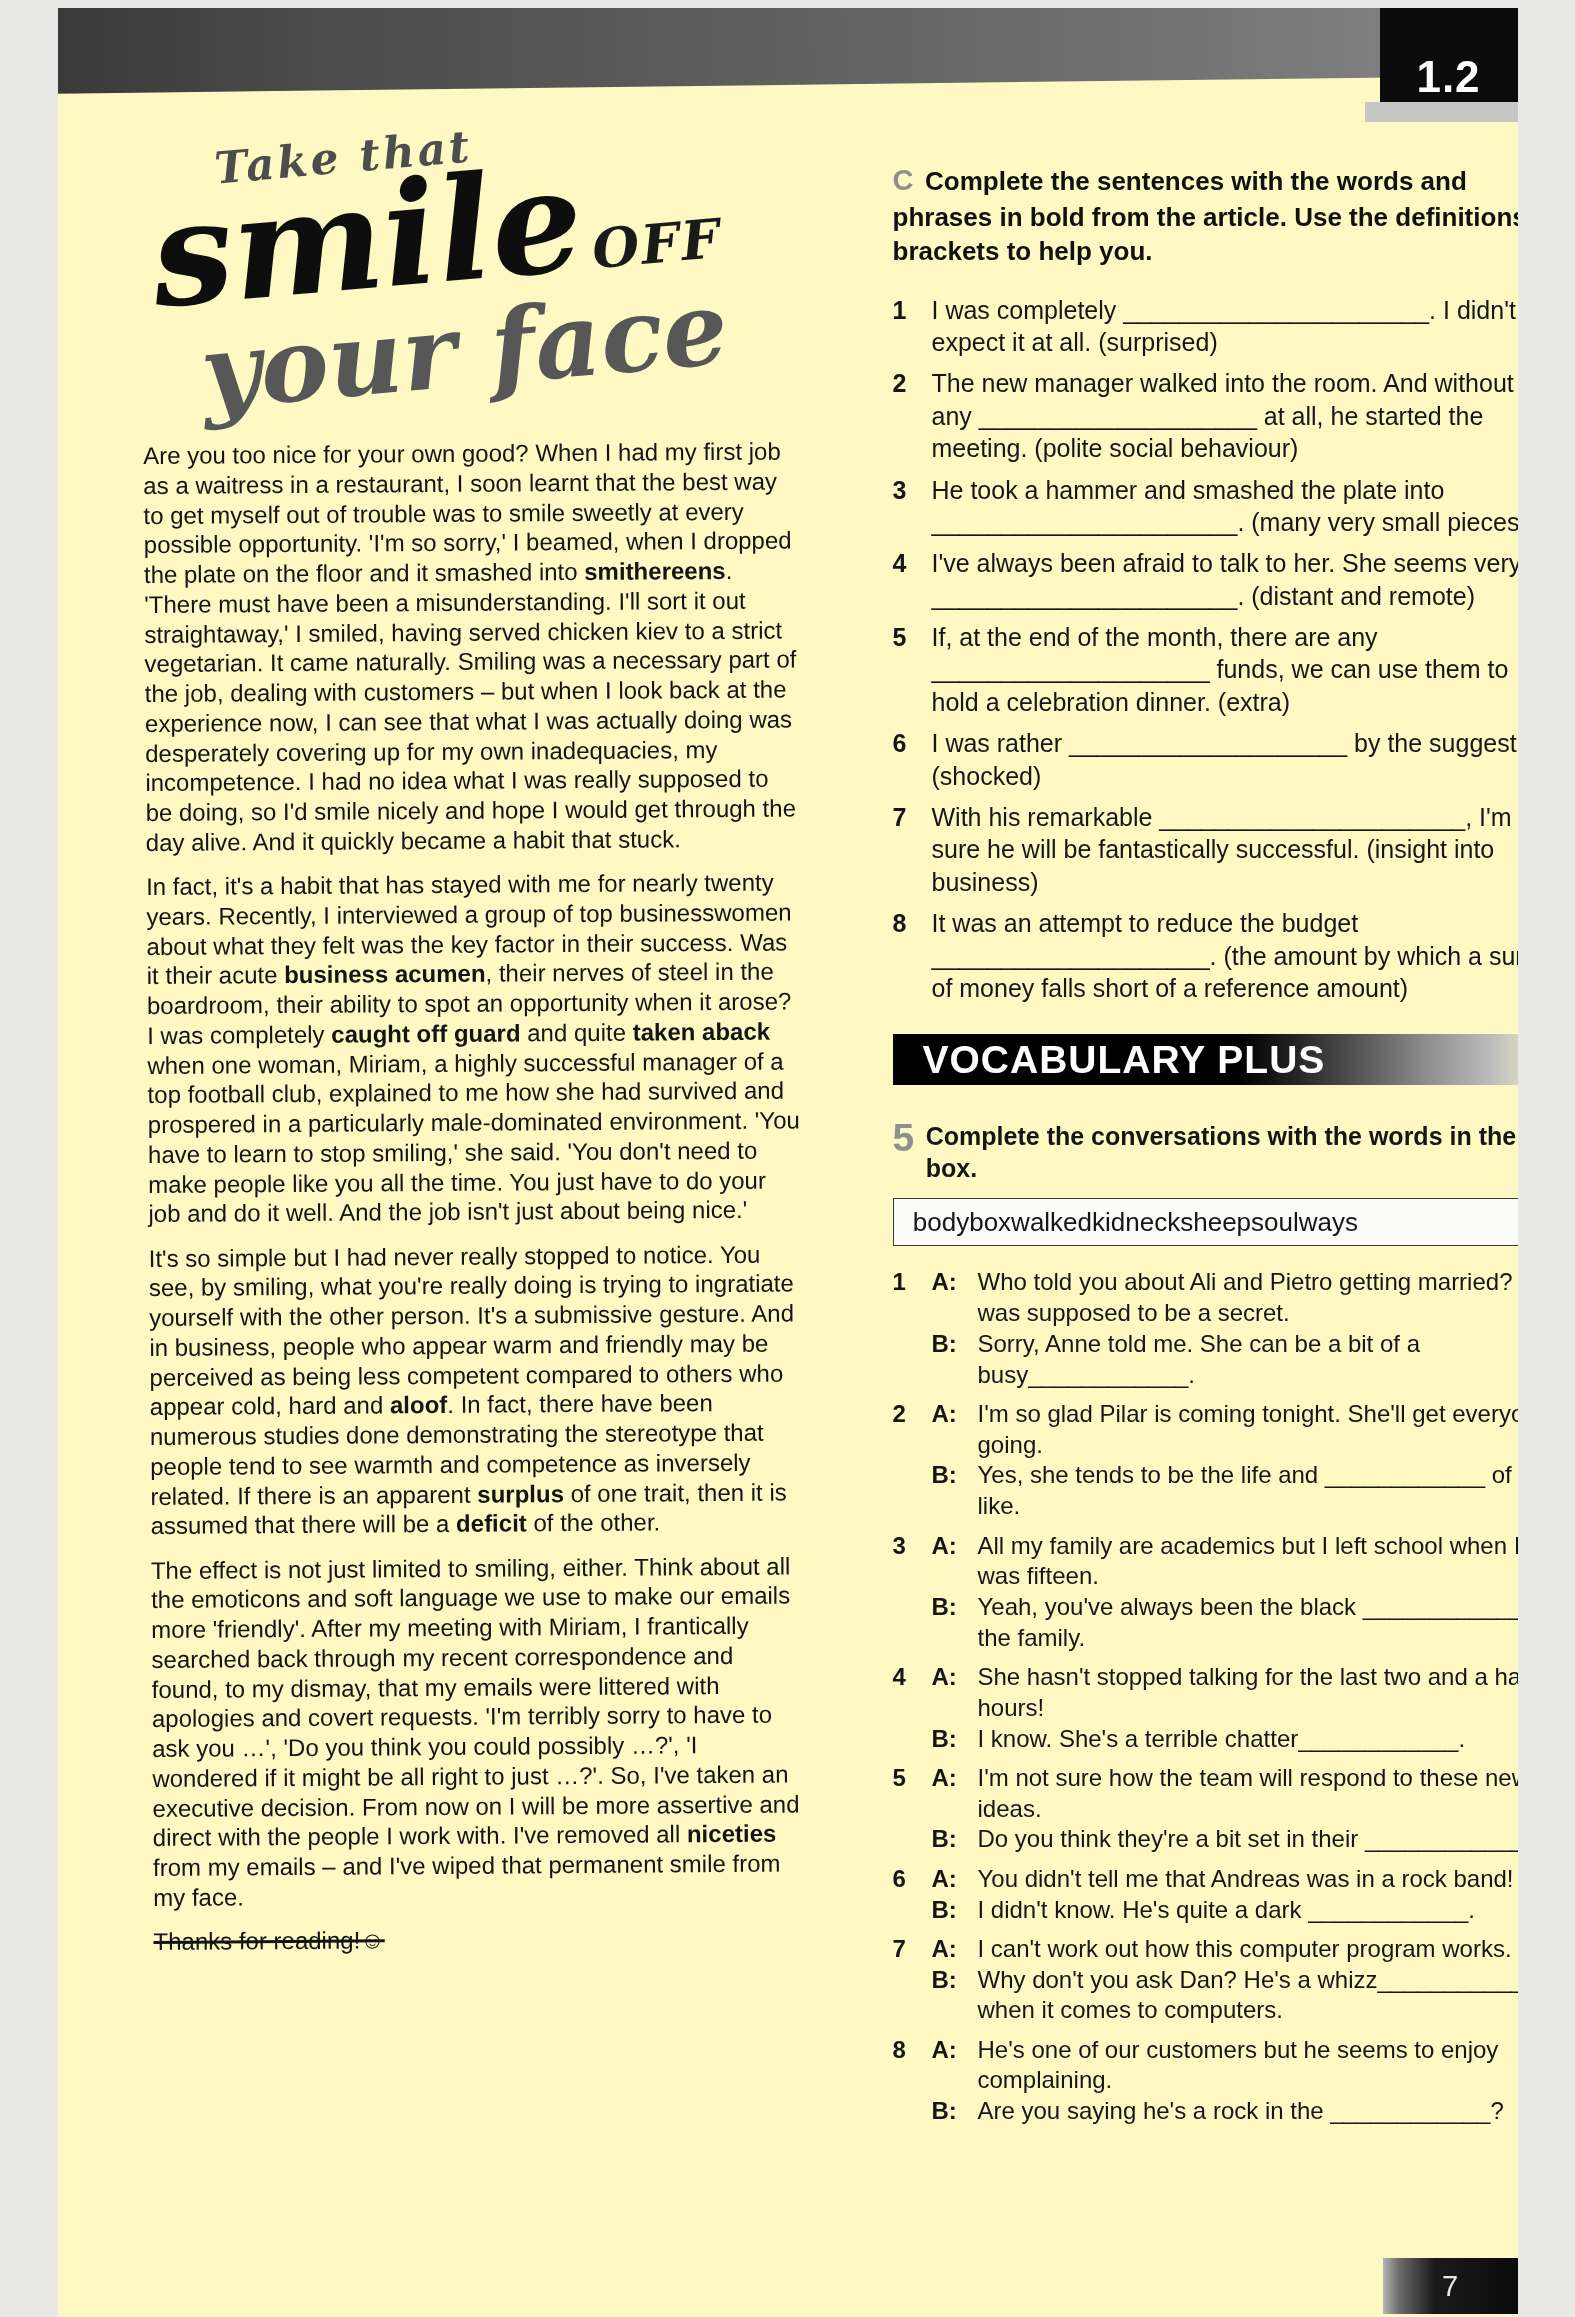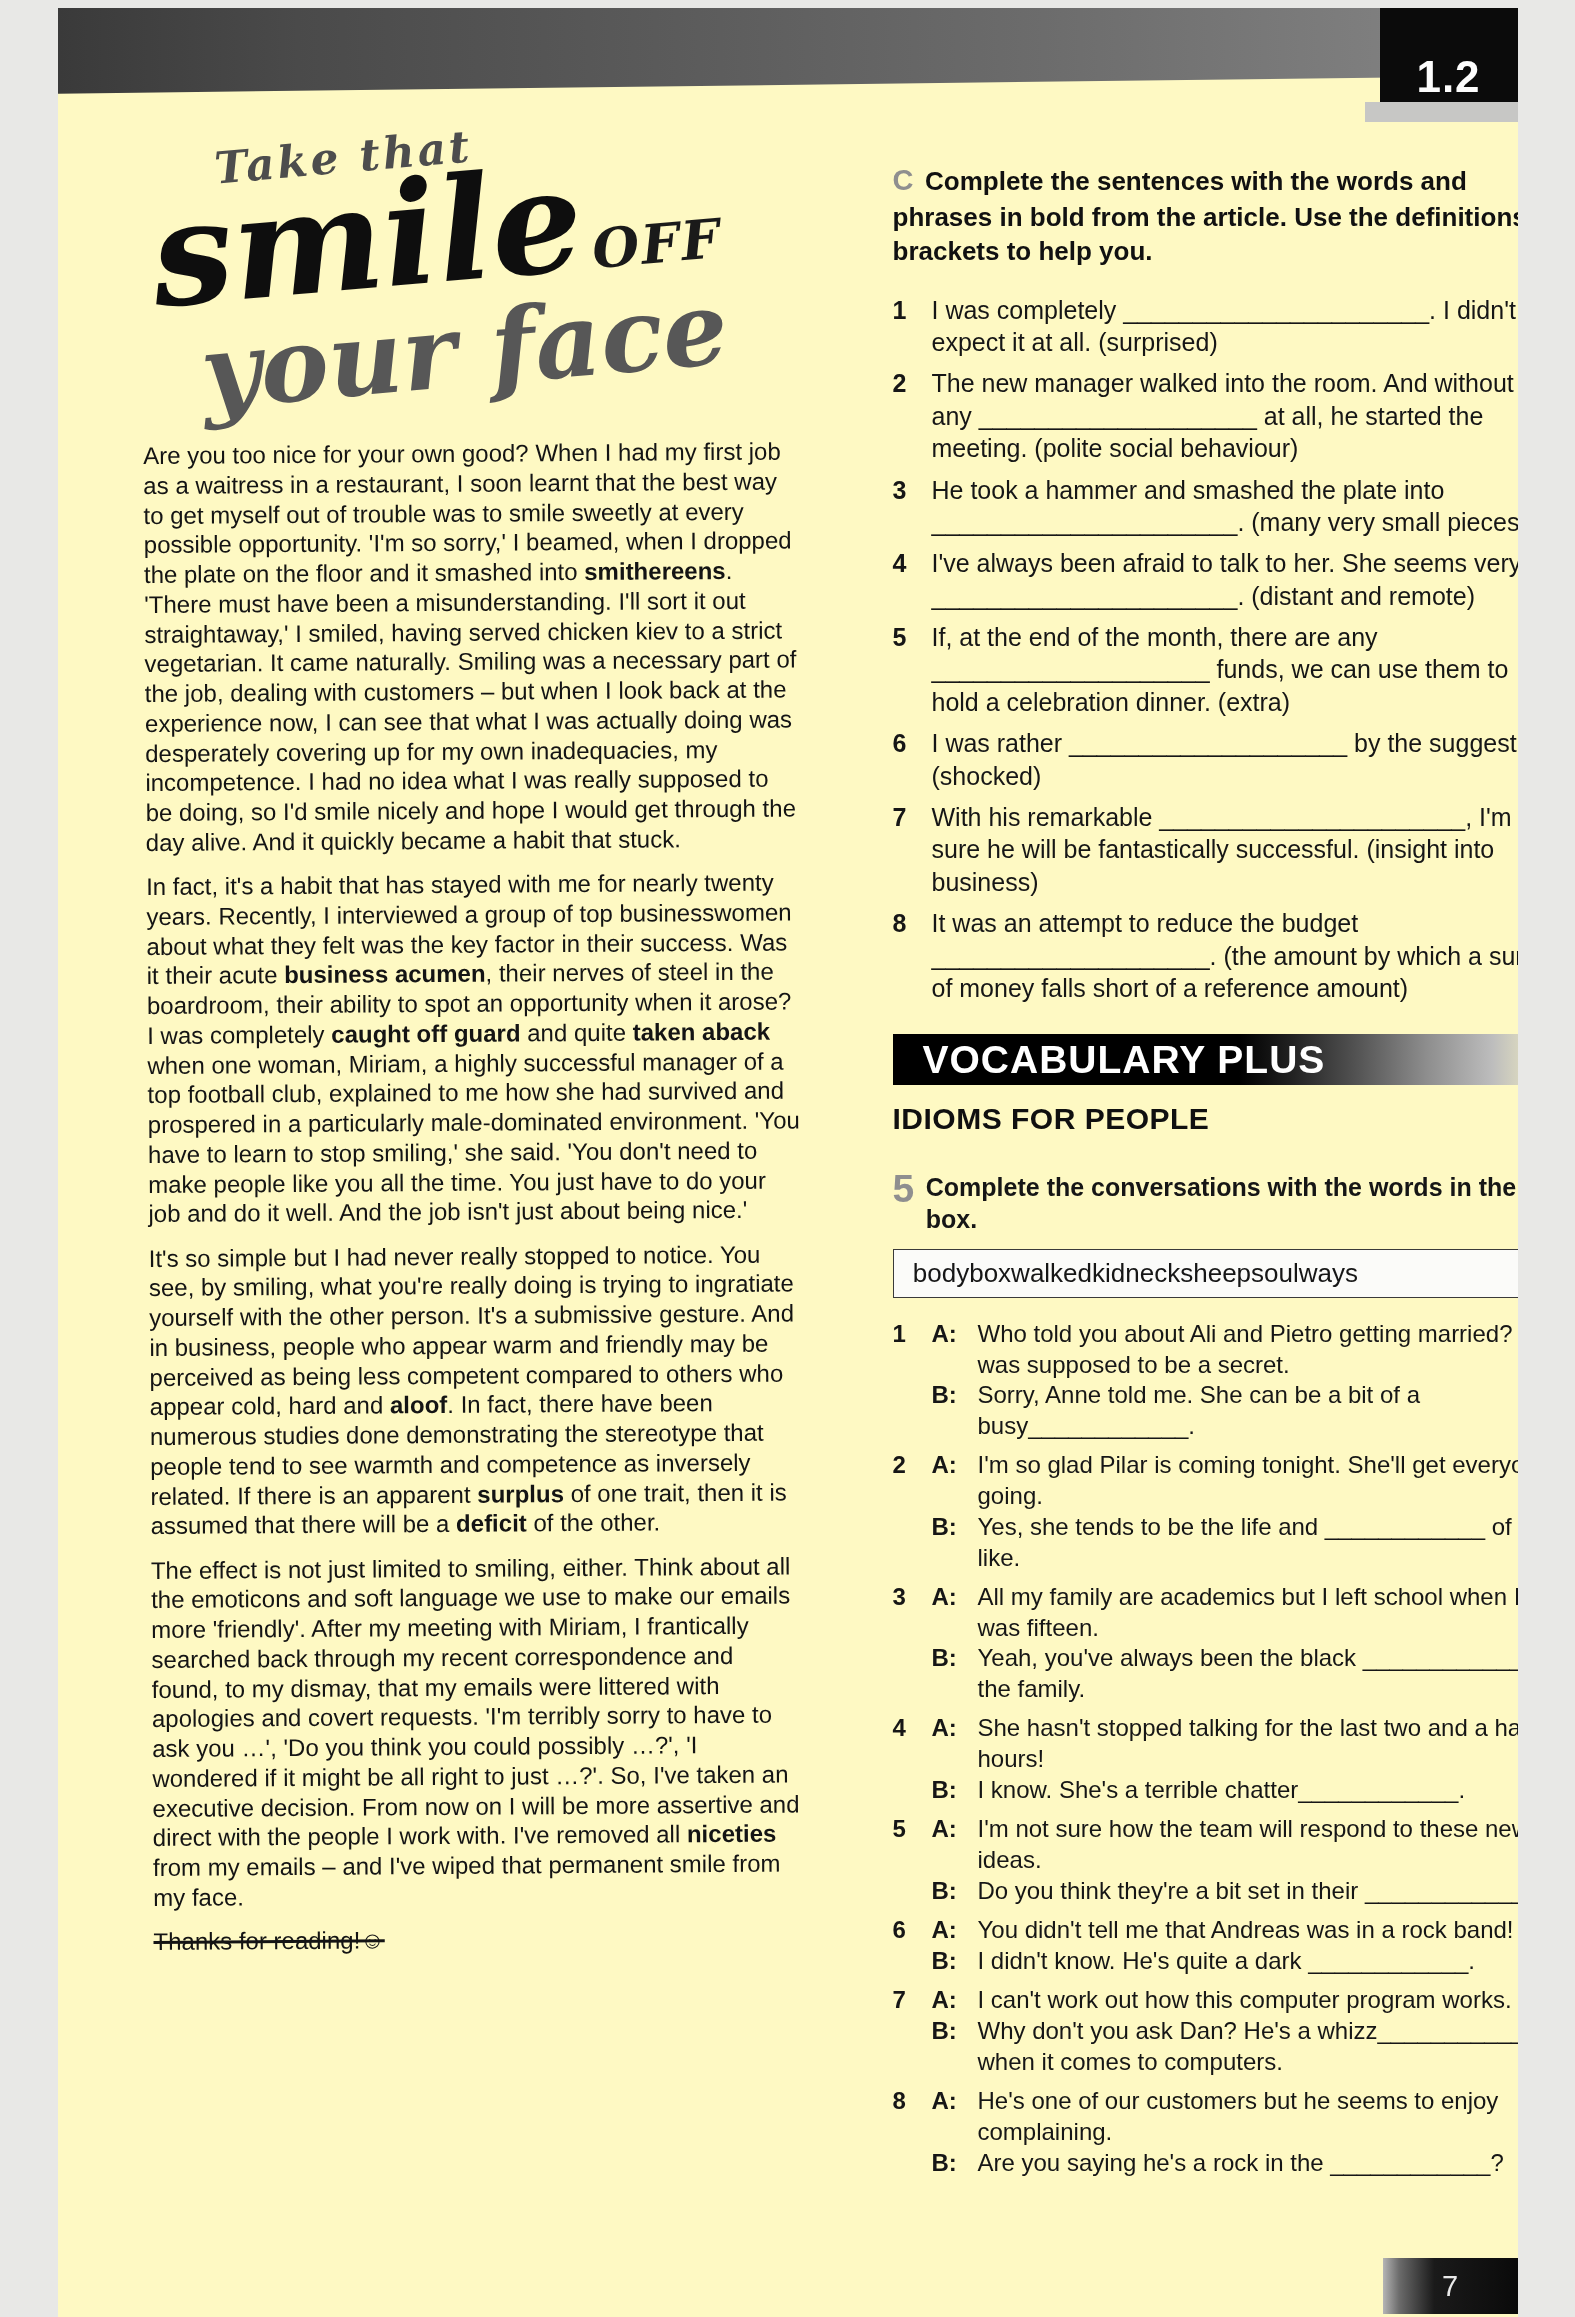--- a/index.html
+++ b/index.html
@@ -113,21 +113,20 @@
           <span class="ex-num">7</span>
           <span class="ex-text">With his remarkable ______________________, I'm sure he will be fantastically successful. (insight into business)</span>
         </div>
         <div class="ex-item">
           <span class="ex-num">8</span>
           <span class="ex-text">It was an attempt to reduce the budget ____________________. (the amount by which a sum of money falls short of a reference amount)</span>
         </div>
       </div>
 
     <div class="vocab-banner">VOCABULARY PLUS</div>
-    <div class="vocab-sub">IDIOMS FOR PEOPLE</div>
 
     <div class="ex5-head">
         <span class="ex5-num">5</span>
         <span>Complete the conversations with the words in the box.</span>
       </div>
     <div class="word-box" id="word-box">
         <span class="wb-word">body</span>
         <span class="wb-word">box</span>
         <span class="wb-word">walked</span>
         <span class="wb-word">kid</span>

